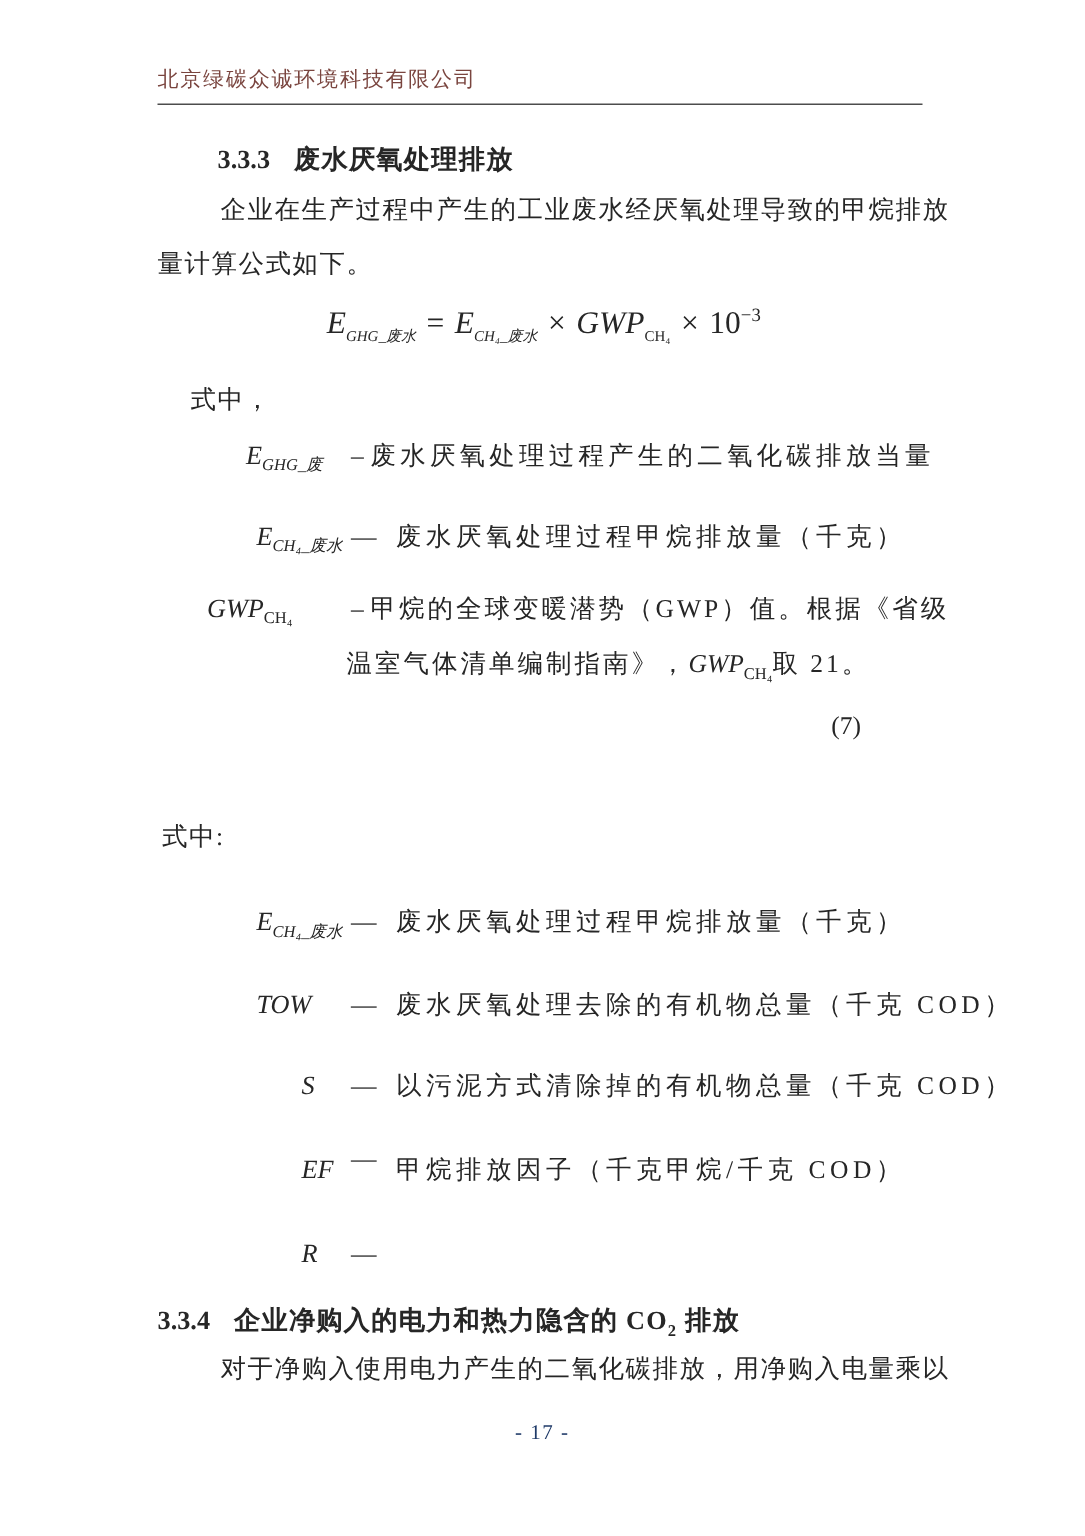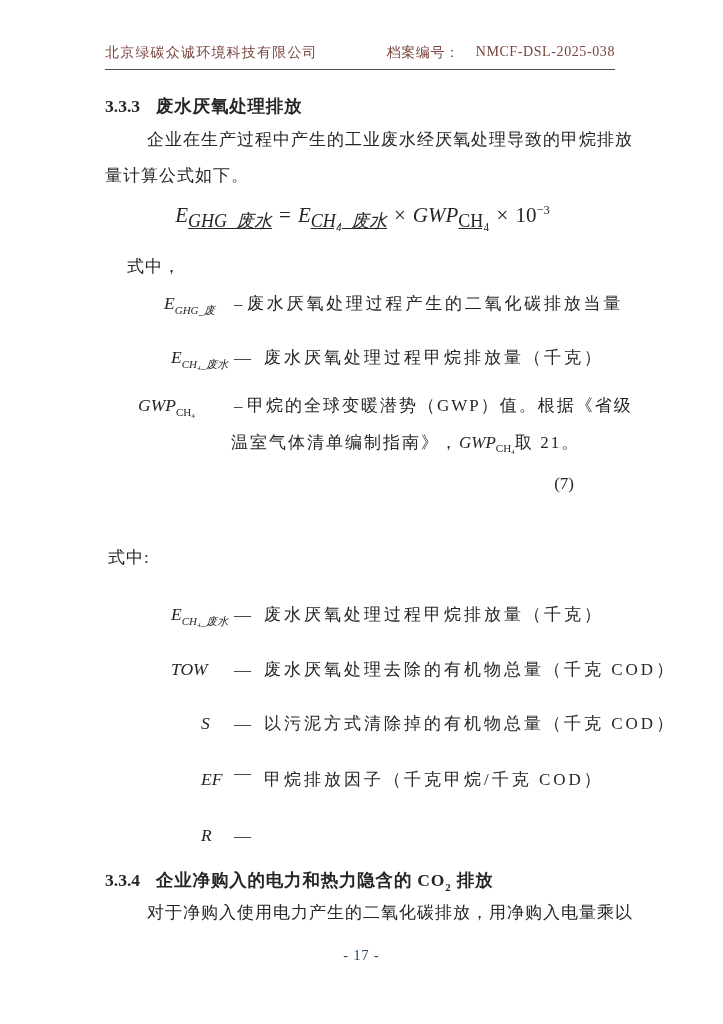--- a/index.html
+++ b/index.html
@@ -28,21 +28,21 @@
   .sec-h .num{margin-right:16px;letter-spacing:0;}
   .sec-h sub{font-size:11px;}
   
   .line{position:absolute;left:105px;width:515px;font-size:17px;letter-spacing:1px;white-space:nowrap;}
   .where{position:absolute;font-size:17px;letter-spacing:1px;}
   
   .formula{position:absolute;left:105px;width:515px;text-align:center;
     font-size:21px;font-style:italic;white-space:nowrap;}
   .op{font-style:normal;padding:0 7px;}
   .rm{font-style:normal;}
-  sub.ms{font-size:18px;letter-spacing:0;text-decoration:underline;}
+  sub.ms{font-size:10px;letter-spacing:0;}
   sup.mp{font-size:12.5px;letter-spacing:0;}
   .f2wrap{position:absolute;left:105px;width:515px;height:46px;}
   .f2{position:absolute;left:0;top:13px;width:100%;text-align:center;
     font-size:20px;font-style:italic;white-space:nowrap;}
   .f2 .op{padding:0 5px;}
   .eqnum{position:absolute;right:46px;top:0;font-size:17px;}
   
   .defrow{position:absolute;left:121px;width:515px;height:27px;line-height:27px;font-size:17px;}
   .defrow .sym{position:absolute;top:0;font-style:italic;font-size:17.5px;letter-spacing:0;}
   .defrow .sym sub{font-size:11px;}
@@ -58,27 +58,23 @@
   .footer{position:absolute;top:948px;left:0;width:723px;text-align:center;
     font-size:14px;letter-spacing:1px;color:var(--footer_text);}
 </style>
 </head>
 <body>
 
 <div class="page">
 
   <div class="header">
     <span>北京绿碳众诚环境科技有限公司</span>
-    <span class="archive">
-      <span>档案编号：</span>
-      <span>NMCF-DSL-2025-038</span>
-    </span>
   </div>
 
-  <div class="sec-h" style="top:94px;">
+  <div class="sec-h" style="top:94px;margin-left:40px;">
     <span class="num">3.3.3</span><span>废水厌氧处理排放</span>
   </div>
 
   <div class="line" style="top:128px;text-indent:42px;">企业在生产过程中产生的工业废水经厌氧处理导致的甲烷排放</div>
   <div class="line" style="top:164px;">量计算公式如下。</div>
 
   <div class="formula" style="top:203px;">
     <span>E</span><sub class="ms">GHG_废水</sub><span class="op">=</span><span>E</span><sub class="ms">CH₄_废水</sub><span class="op">×</span><span>GWP</span><sub class="ms rm">CH₄</sub><span class="op">×</span><span class="rm">10</span><sup class="mp rm">−3</sup>
   </div>
 

